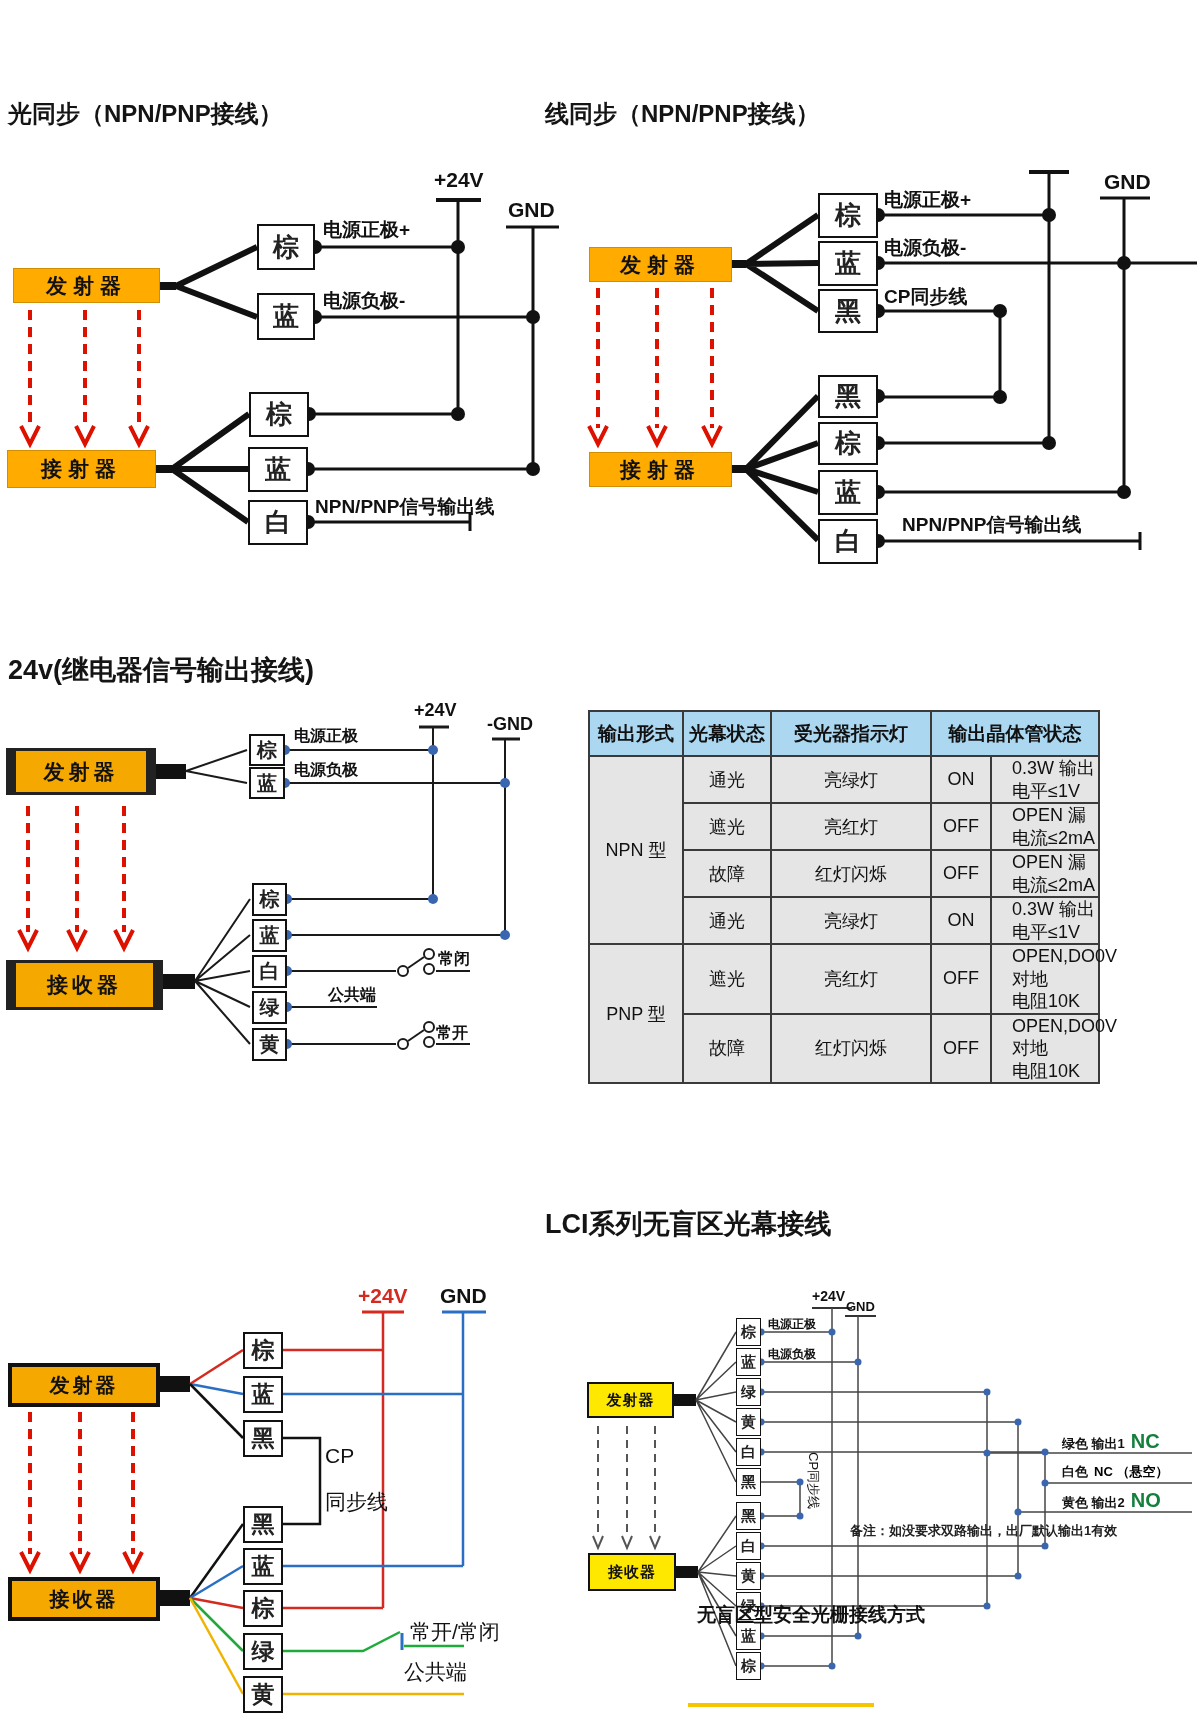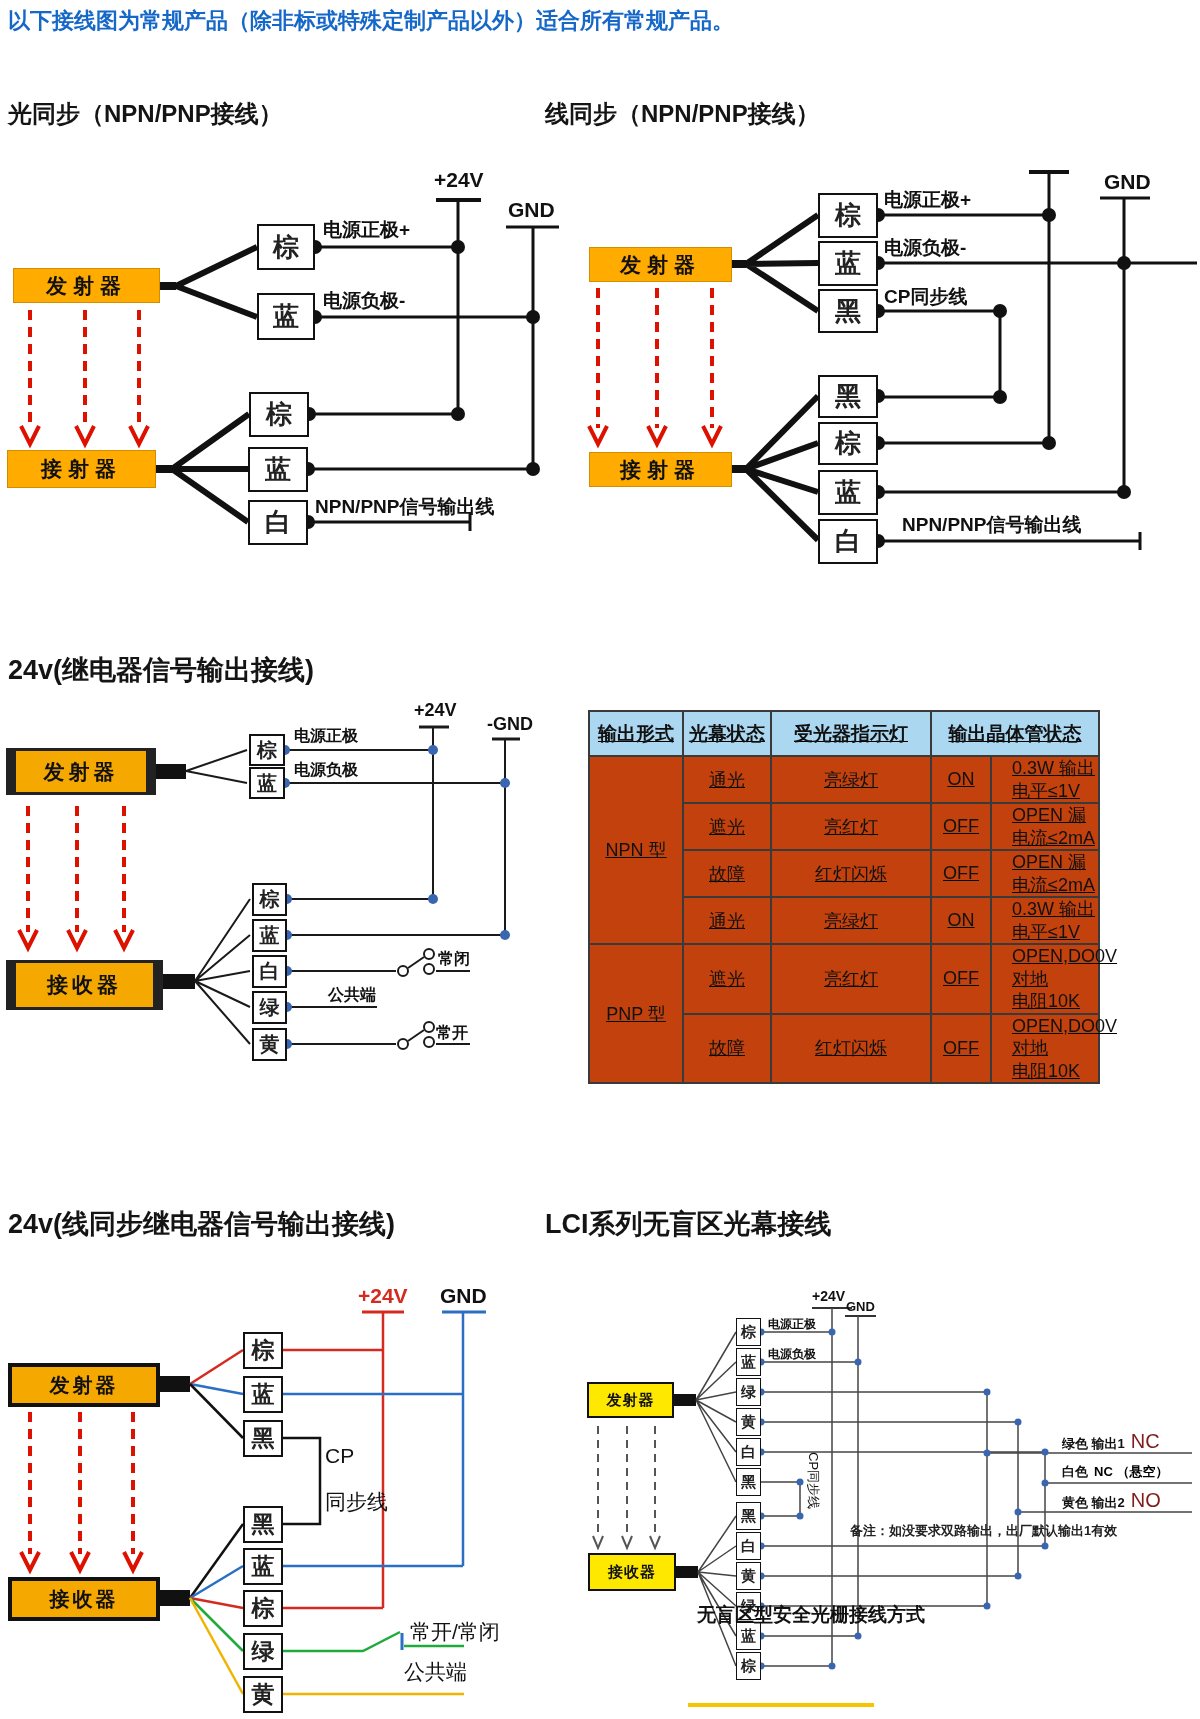--- a/index.html
+++ b/index.html
@@ -8,29 +8,29 @@
   svg{position:absolute;left:0;top:0;}
   .lab{position:absolute;font-weight:700;color:#111;white-space:nowrap;line-height:1.1;}
   .wbox{position:absolute;background:#fff;border:2px solid #111;display:flex;align-items:center;justify-content:center;font-weight:700;color:#222;box-sizing:border-box;}
   .obox{position:absolute;display:flex;align-items:center;justify-content:center;font-weight:700;color:#111;box-sizing:border-box;}
   .obox1{background:#ffab00;border:1px solid #d08e00;font-size:21px;letter-spacing:6px;}
   .obox3{background:#f5a800;border:3px solid #222;border-left:10px solid #222;border-right:10px solid #222;font-size:21px;letter-spacing:4px;}
   .obox4{background:#f5a800;border:4px solid #111;font-size:20px;letter-spacing:3px;}
   .ybox{background:#ffe800;border:2px solid #111;font-size:15px;letter-spacing:1px;}
   .title{position:absolute;left:8px;top:6px;font-size:22px;font-weight:600;color:#1668c8;}
   .hd{position:absolute;font-weight:700;color:#141414;white-space:nowrap;}
-  .ttable{position:absolute;border-collapse:collapse;table-layout:fixed;background:#c2410c;text-decoration:underline;}
+  .ttable{position:absolute;border-collapse:collapse;table-layout:fixed;background:#e5e5e5;}
   .ttable th,.ttable td{border:2px solid #3a3a3a;text-align:center;vertical-align:middle;color:#111;padding:0;}
   .ttable th{background:#abd7f1;font-size:19px;font-weight:700;}
   .ttable td{font-size:18px;}
   .ttable td.desc{text-align:left;padding-left:20px;white-space:pre-line;line-height:1.25;}
   .vert{transform:rotate(90deg);transform-origin:left top;}
   .outrow{position:absolute;display:flex;align-items:baseline;gap:6px;white-space:nowrap;}
   .outname{font-size:13px;font-weight:700;color:#111;}
-  .outbig{font-size:20px;font-weight:400;color:#7f1d1d;}
+  .outbig{font-size:20px;font-weight:700;color:#15803d;}
   .outsmall{font-size:13px;font-weight:600;color:#000000;}
   .note{position:absolute;font-size:13px;font-weight:700;color:#222;white-space:nowrap;}
   .caption{position:absolute;font-size:19px;font-weight:700;color:#111;white-space:nowrap;}
   .underline{position:absolute;background:#f6c500;}
 </style>
 </head>
 <body>
 
 <div class="page">
 
@@ -254,21 +254,20 @@
   <g stroke="#555" fill="none" stroke-width="2">
     <path d="M598,1426 V1538" stroke-dasharray="8 6"></path>
         <path d="M593,1536 L598,1548 L603,1536"></path>
     <path d="M627,1426 V1538" stroke-dasharray="8 6"></path>
         <path d="M622,1536 L627,1548 L632,1536"></path>
     <path d="M655,1426 V1538" stroke-dasharray="8 6"></path>
         <path d="M650,1536 L655,1548 L660,1536"></path>
   </g>
 </svg>
 
-<div class="title">以下接线图为常规产品（除非标或特殊定制产品以外）适合所有常规产品。</div>
 
 <div class="hd" style="left:8px;top:98px;font-size:24px;">光同步（NPN/PNP接线）</div>
 <div class="obox obox1" style="left:13px;top:268px;width:147px;height:35px;">发射器</div>
 <div class="obox obox1" style="left:7px;top:450px;width:149px;height:38px;">接射器</div>
 <div class="wbox" style="left:257px;top:224px;width:58px;height:46px;font-size:26px;">棕</div>
 <div class="wbox" style="left:257px;top:293px;width:58px;height:47px;font-size:26px;">蓝</div>
 <div class="wbox" style="left:249px;top:392px;width:60px;height:45px;font-size:26px;">棕</div>
 <div class="wbox" style="left:248px;top:447px;width:60px;height:45px;font-size:26px;">蓝</div>
 <div class="wbox" style="left:248px;top:500px;width:60px;height:45px;font-size:26px;">白</div>
 <div class="lab" style="left:434px;top:168px;font-size:21px;">+24V</div>
@@ -364,21 +363,20 @@
     <tr style="height:62px;">
       <td>故障</td>
       <td>红灯闪烁</td>
       <td>OFF</td>
       <td class="desc">OPEN,DO0V对地
 电阻10K</td>
     </tr>
   </tbody>
 </table>
 
-<div class="hd" style="left:8px;top:1206px;font-size:27px;">24v(线同步继电器信号输出接线)</div>
 <div class="obox obox4" style="left:8px;top:1363px;width:152px;height:44px;">发射器</div>
 <div class="obox obox4" style="left:8px;top:1577px;width:152px;height:44px;">接收器</div>
 <div class="wbox" style="left:243px;top:1332px;width:40px;height:37px;font-size:23px;">棕</div>
 <div class="wbox" style="left:243px;top:1376px;width:40px;height:37px;font-size:23px;">蓝</div>
 <div class="wbox" style="left:243px;top:1420px;width:40px;height:37px;font-size:23px;">黑</div>
 <div class="wbox" style="left:243px;top:1506px;width:40px;height:37px;font-size:23px;">黑</div>
 <div class="wbox" style="left:243px;top:1548px;width:40px;height:37px;font-size:23px;">蓝</div>
 <div class="wbox" style="left:243px;top:1590px;width:40px;height:37px;font-size:23px;">棕</div>
 <div class="wbox" style="left:243px;top:1633px;width:40px;height:37px;font-size:23px;">绿</div>
 <div class="wbox" style="left:243px;top:1676px;width:40px;height:37px;font-size:23px;">黄</div>

